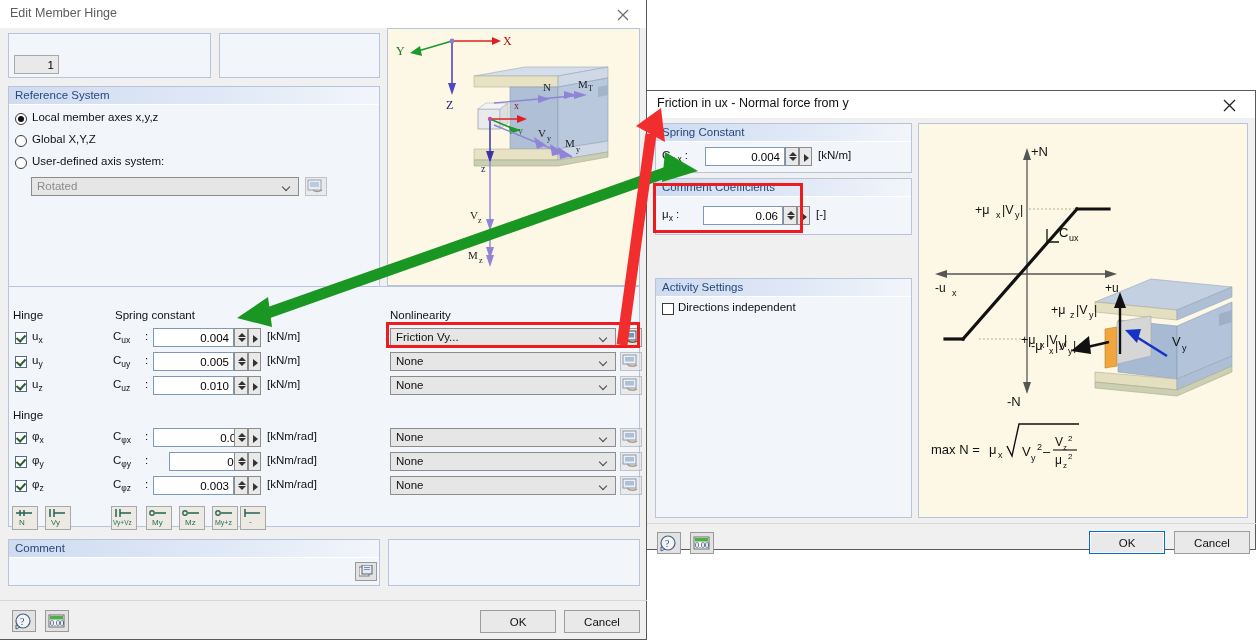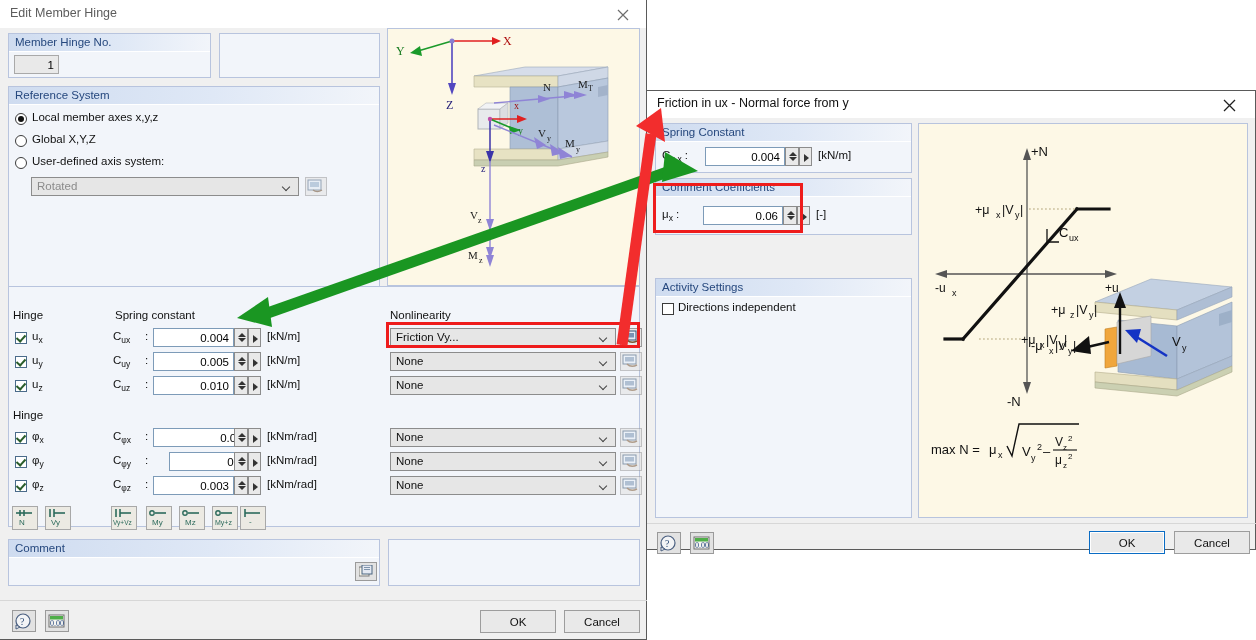--- a/index.html
+++ b/index.html
@@ -83,21 +83,20 @@
     <div class="closebtn">
       <svg width="12" height="12" viewBox="0 0 12 12">
           <path d="M1 1 L11 11 M11 1 L1 11" stroke="#6d6d6d" stroke-width="1.2" fill="none"></path>
         </svg>
     </div>
   </div>
 
   <div class="body-area">
 
     <div class="group" style="left:8px;top:5px;width:203px;height:45px;">
-      <div class="ghead">Member Hinge No.</div>
       <div class="numfield" style="left:5px;top:21px;width:45px;background:#e9e9e9;border-color:#a9a9a9;">
         <span class="val">1</span>
       </div>
     </div>
     <div class="plainbox" style="left:219px;top:5px;width:161px;height:45px;"></div>
 
     <div class="group" style="left:8px;top:58px;width:372px;height:208px;">
       <div class="ghead">Reference System</div>
 
       <div class="radio on" style="left:6px;top:26px;"></div>

